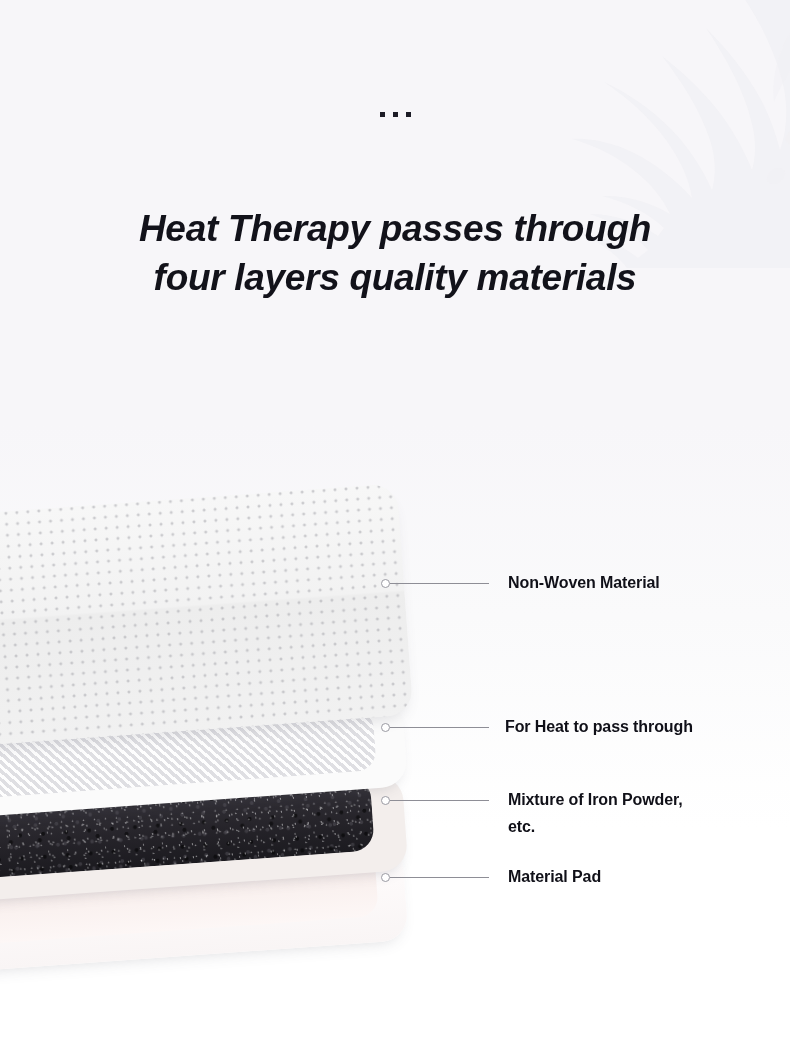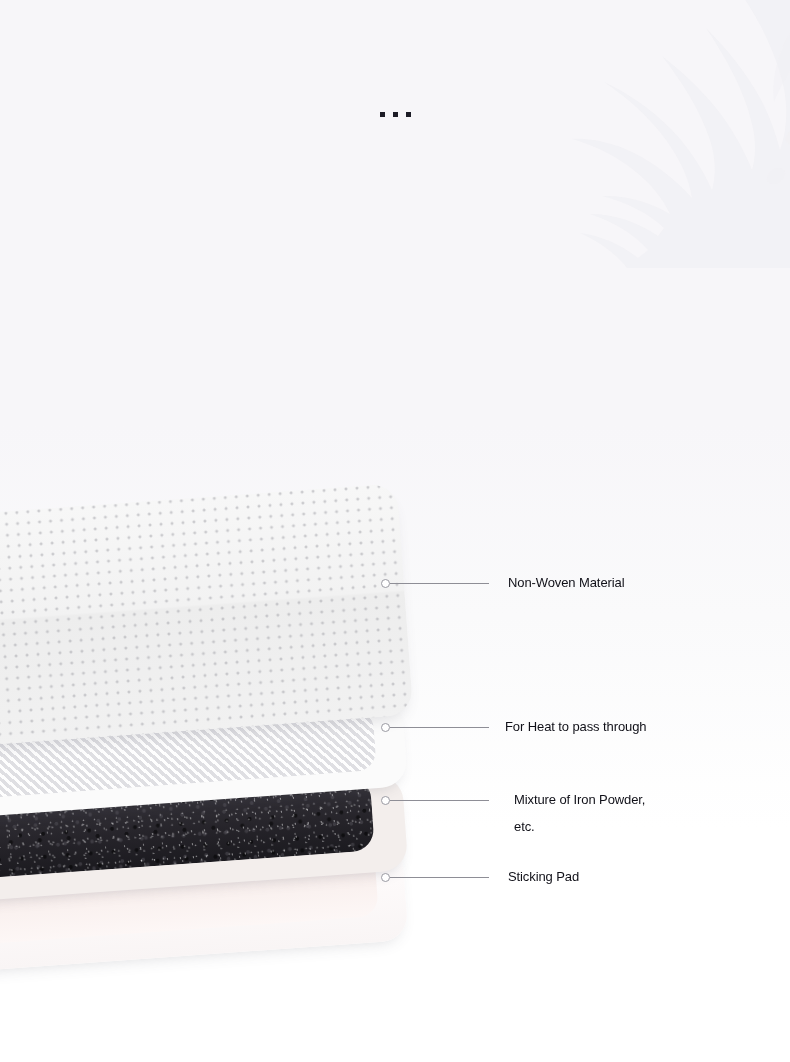--- a/index.html
+++ b/index.html
@@ -174,23 +174,23 @@
     box-sizing: border-box;
   }
   .callout .leader {
     position: absolute;
     left: 9px;
     height: 1px;
     background: #8e8e96;
   }
   .callout .txt {
     position: absolute;
-    font-size: 13px;
+    font-size: 16px;
     line-height: 27px;
-    font-weight: 400;
+    font-weight: 700;
     letter-spacing: -0.1px;
     color: #101018;
     white-space: pre-line;
   }
 </style>
 </head>
 <body>
 
 <div id="page">
 
@@ -204,20 +204,22 @@
       <ellipse cx="306" cy="172" rx="9" ry="7" transform="rotate(-15 306 172)" opacity="0.45"></ellipse>
     </g>
   </svg>
 
   <div class="dots-ornament">
     <i></i>
     <i></i>
     <i></i>
   </div>
 
+  <div class="heading">Heat Therapy passes through
+four layers quality materials</div>
 
   <div class="stack">
     <div class="layer layer-sticking">
       <div class="inner"></div>
     </div>
     <div class="layer layer-iron">
       <div class="inner"></div>
     </div>
     <div class="layer layer-heat">
       <div class="inner"></div>
@@ -233,23 +235,23 @@
 
   <div class="callout" style="left:381px; top:723px; width:400px;">
     <span class="dot" style="top:0px;"></span>
     <span class="leader" style="top:4px; width:99px;"></span>
     <span class="txt" style="left:124px; top:-10px;text-align:center;">For Heat to pass through</span>
   </div>
 
   <div class="callout" style="left:381px; top:796px; width:400px;">
     <span class="dot" style="top:0px;"></span>
     <span class="leader" style="top:4px; width:99px;"></span>
-    <span class="txt" style="left:133px; top:-10px;">Mixture of Iron Powder,
+    <span class="txt" style="left:127px; top:-10px;">Mixture of Iron Powder,
 etc.</span>
   </div>
 
   <div class="callout" style="left:381px; top:873px; width:400px;">
     <span class="dot" style="top:0px;"></span>
     <span class="leader" style="top:4px; width:99px;"></span>
-    <span class="txt" style="left:127px; top:-10px;">Sticking Pad</span>
+    <span class="txt" style="left:127px; top:-10px;">Material Pad</span>
   </div>
 
 </div>
 
 </body></html>

